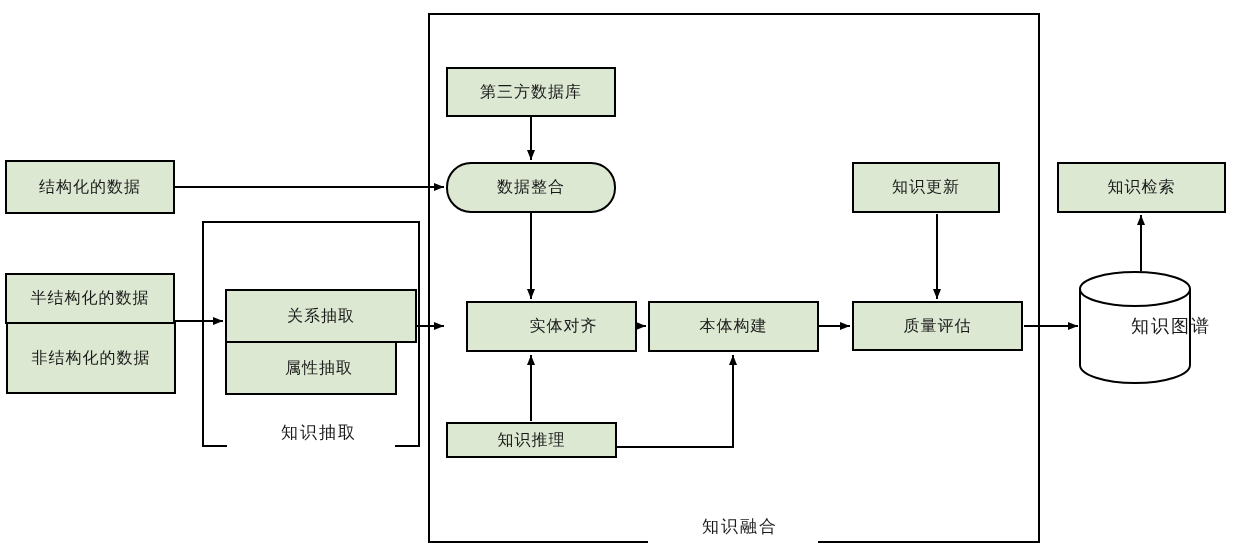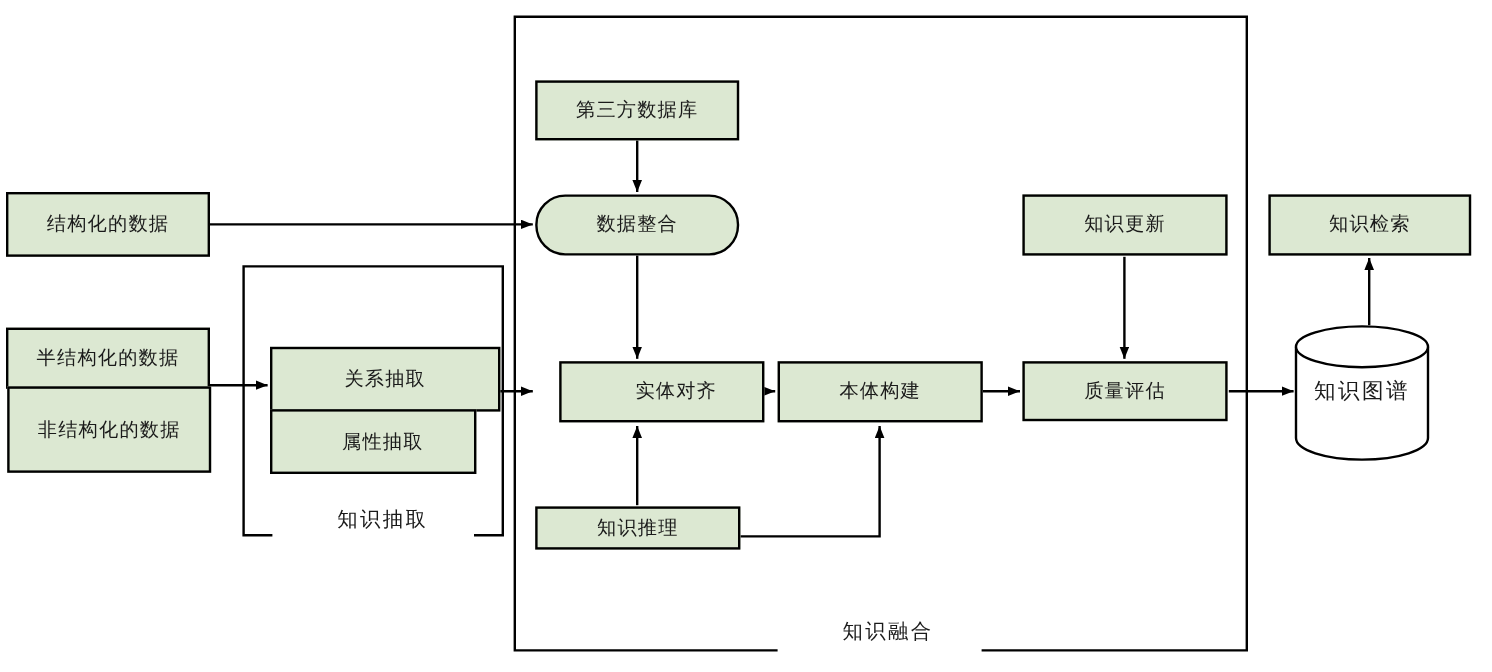--- a/index.html
+++ b/index.html
@@ -110,20 +110,20 @@
 
   <div class="node" style="left:225px; top:289px; width:192px; height:54px;">关系抽取</div>
   <div class="node" style="left:225px; top:341px; width:172px; height:54px;padding-left:16px;">属性抽取</div>
   <div class="group-label" style="left:259px; top:420px; width:120px; height:24px;">知识抽取</div>
 
   <div class="node" style="left:446px; top:67px; width:170px; height:50px;">第三方数据库</div>
   <div class="node" style="left:446px; top:162px; width:170px; height:51px;border-radius:25px;">数据整合</div>
   <div class="node" style="left:466px; top:301px; width:171px; height:51px;padding-left:24px;">实体对齐</div>
   <div class="node" style="left:648px; top:301px; width:171px; height:51px;">本体构建</div>
   <div class="node" style="left:446px; top:422px; width:171px; height:36px;">知识推理</div>
-  <div class="node" style="left:852px; top:162px; width:171px; height:51px;">知识更新</div>
+  <div class="node" style="left:852px; top:162px; width:148px; height:51px;">知识更新</div>
   <div class="node" style="left:852px; top:301px; width:171px; height:50px;">质量评估</div>
   <div class="group-label" style="left:680px; top:513px; width:120px; height:26px;">知识融合</div>
 
   <div class="node" style="left:1057px; top:162px; width:169px; height:51px;">知识检索</div>
-  <div class="cyl-label" style="left:1080px; top:312px; width:110px; height:28px;">知识图谱</div>
+  <div class="cyl-label" style="left:1080px; top:312px; width:110px; height:28px;padding-left:36px;">知识图谱</div>
 
 </div>
 
 </body></html>

